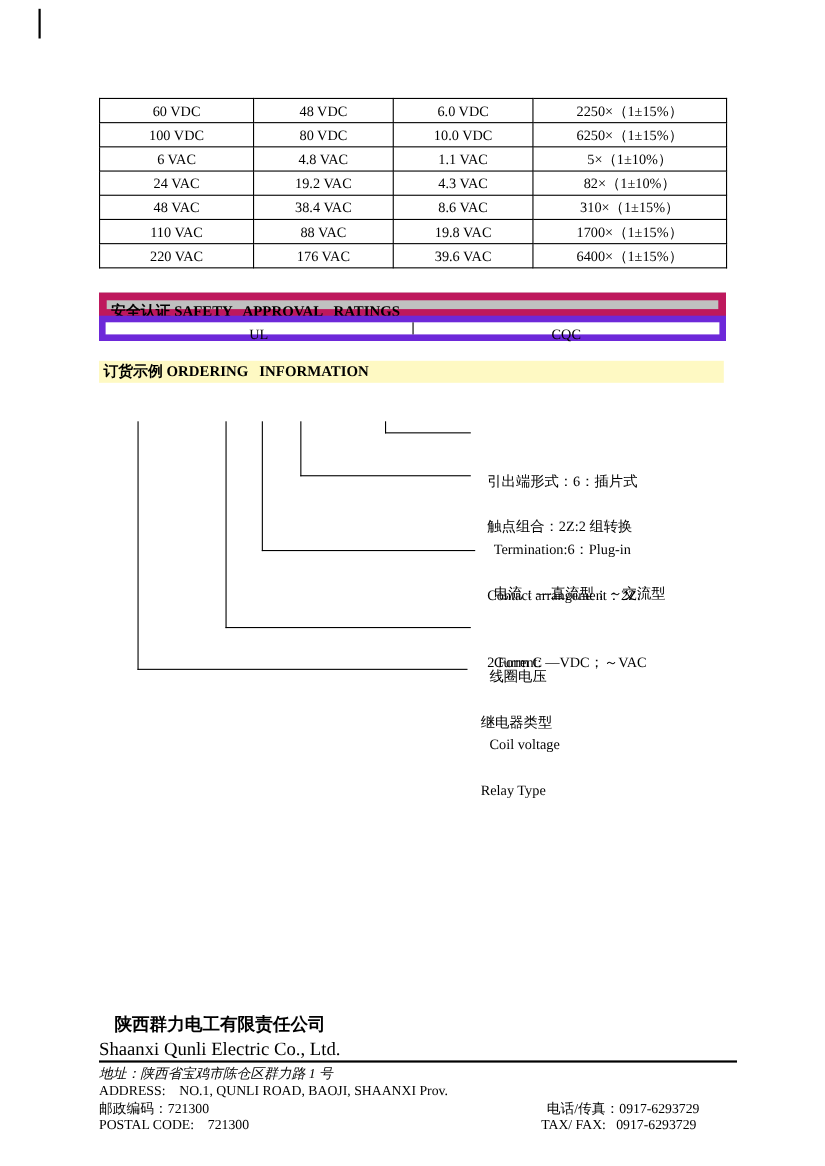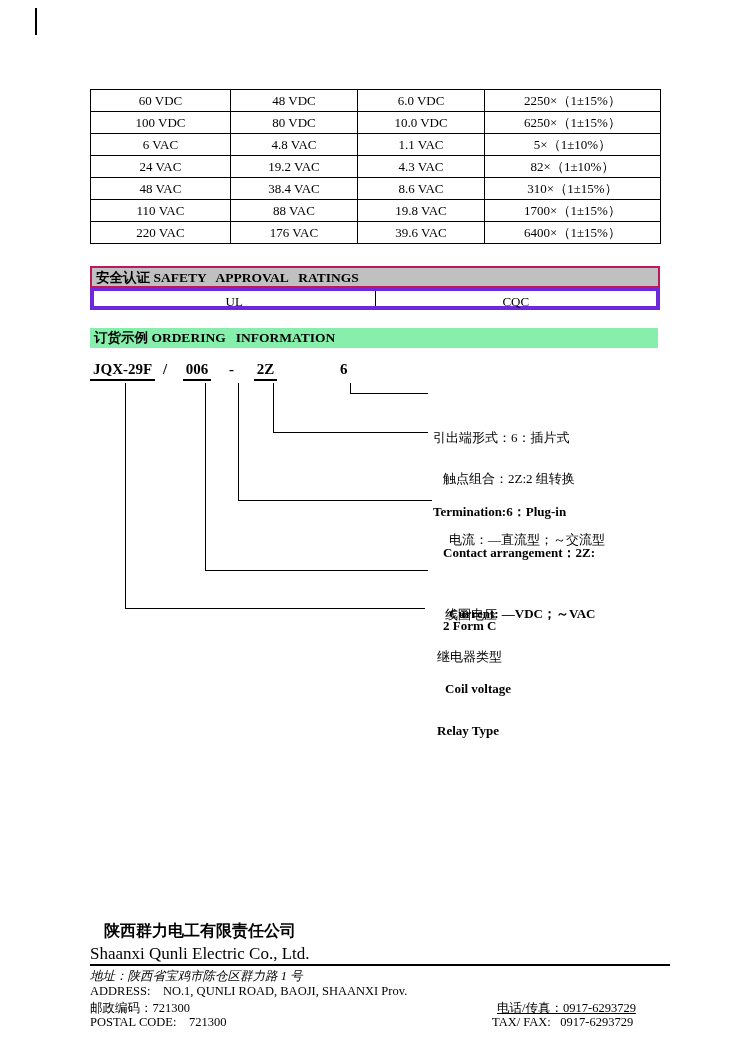--- a/index.html
+++ b/index.html
@@ -8,59 +8,59 @@
 
   .artifact{position:absolute;left:35px;top:8px;width:2px;height:27px;background:#000;}
 
   
   table.ratings{position:absolute;left:90px;top:89px;width:570px;border-collapse:collapse;table-layout:fixed;}
   table.ratings td{border:1px solid #000;height:21px;padding:0;text-align:center;
                    font-size:13px;white-space:pre;}
 
   
   .safety-bar{position:absolute;left:90px;top:266px;width:570px;height:22px;box-sizing:border-box;
-              background:#c0c0c0;border:2px solid #be185d;font-weight:bold;font-size:13.5px;
+              background:#c0c0c0;border:7px solid #be185d;font-weight:bold;font-size:13.5px;
               line-height:20px;padding-left:4px;white-space:pre;}
   .cert-row{position:absolute;left:90px;top:287px;width:570px;height:23px;box-sizing:border-box;
-            border:4px solid #6d28d9;display:flex;}
+            border:6px solid #6d28d9;display:flex;}
   .cert-cell{flex:1;text-align:center;font-size:13px;line-height:21px;}
   .cert-cell.first{border-right:1px solid #000;}
   .order-bar{position:absolute;left:90px;top:328px;width:568px;height:20px;box-sizing:border-box;
-             background:#86efac;font-weight:bold;font-size:13.5px;line-height:20px;
+             background:#fef9c3;font-weight:bold;font-size:13.5px;line-height:20px;
              padding-left:4px;white-space:pre;}
 
   
   .code-line{position:absolute;left:90px;top:361px;font-weight:bold;font-size:15px;white-space:nowrap;}
   .code-line span{display:inline-block;}
   .code-part.u{border-bottom:2px solid #000;padding:0 3px 1px 3px;}
   .m-slash{margin-left:4px;}
   .m-coil{margin-left:12px;}
   .m-dash{margin-left:14px;}
   .m-contacts{margin-left:16px;}
   .m-term{margin-left:59px;}
 
   
   .vline{position:absolute;width:1px;background:#000;}
   .hline{position:absolute;height:1px;background:#000;}
 
   
   .annot{position:absolute;font-size:13px;line-height:20.5px;white-space:pre;}
-  .annot div.en{font-weight:bold;margin-top:12px;}
+  .annot div.en{font-weight:normal;}
 
   
   .company-cn{position:absolute;left:104px;top:921px;font-family:"Liberation Sans","DejaVu Sans",sans-serif;
               font-weight:bold;font-size:16px;white-space:pre;}
   .company-en{position:absolute;left:90px;top:944px;font-weight:normal;font-size:17px;white-space:pre;}
   .footer-rule{position:absolute;left:90px;top:964px;width:580px;height:2px;background:#000;}
   .f-line{position:absolute;font-size:12.5px;white-space:pre;}
   .f1{left:90px;top:968px;font-style:italic;}
   .f2{left:90px;top:984px;}
   .f3{left:90px;top:1000px;}
   .f4{left:90px;top:1015px;}
-  .f5{left:497px;top:1000px;text-decoration:underline;}
+  .f5{left:497px;top:1000px;}
   .f6{left:492px;top:1015px;}
 </style>
 </head>
 <body>
 
 <div class="page">
 
   <div class="artifact"></div>
 
   <table class="ratings">
@@ -117,42 +117,34 @@
     </table>
 
   <div class="safety-bar">安全认证 SAFETY   APPROVAL   RATINGS</div>
   <div class="cert-row">
     <div class="cert-cell first">UL</div>
     <div class="cert-cell">CQC</div>
   </div>
 
   <div class="order-bar">订货示例 ORDERING   INFORMATION</div>
 
-  <div class="code-line">
-    <span class="code-part u">JQX-29F</span>
-    <span class="m-slash">/</span>
-    <span class="code-part u m-coil">006</span>
-    <span class="m-dash">-</span>
-    <span class="code-part u m-contacts">2Z</span>
-    <span class="m-term">6</span>
-  </div>
 
   <div class="vline" style="left:125px;top:383px;height:226px;"></div>
   <div class="vline" style="left:205px;top:383px;height:188px;"></div>
   <div class="vline" style="left:238px;top:383px;height:118px;"></div>
   <div class="vline" style="left:273px;top:383px;height:50px;"></div>
   <div class="vline" style="left:350px;top:383px;height:11px;"></div>
 
   <div class="hline" style="left:350px;top:393px;width:78px;"></div>
   <div class="hline" style="left:273px;top:432px;width:155px;"></div>
   <div class="hline" style="left:238px;top:500px;width:194px;"></div>
   <div class="hline" style="left:205px;top:570px;width:223px;"></div>
   <div class="hline" style="left:125px;top:608px;width:300px;"></div>
 
-  <div class="annot" style="left:433px;top:387px;">
+  <div class="annot" style="left:443px;top:387px;text-align:center;">
     <div class="cn">引出端形式：6：插片式</div>
     <div class="en">Termination:6：Plug-in</div>
   </div>
   <div class="annot" style="left:443px;top:428px;">
     <div class="cn">触点组合：2Z:2 组转换</div>
     <div class="en">Contact arrangement：2Z:</div>
     <div class="en">2 Form C</div>
   </div>
   <div class="annot" style="left:449px;top:489px;">
     <div class="cn">电流：—直流型；～交流型</div>

